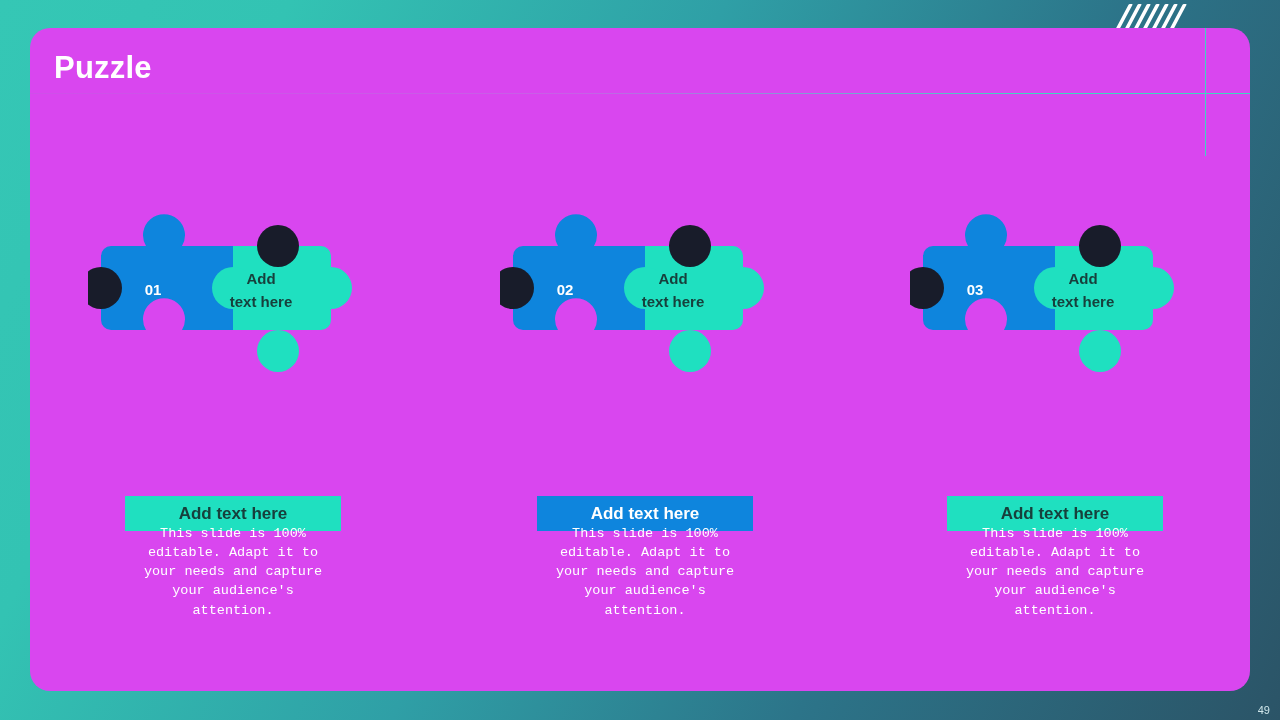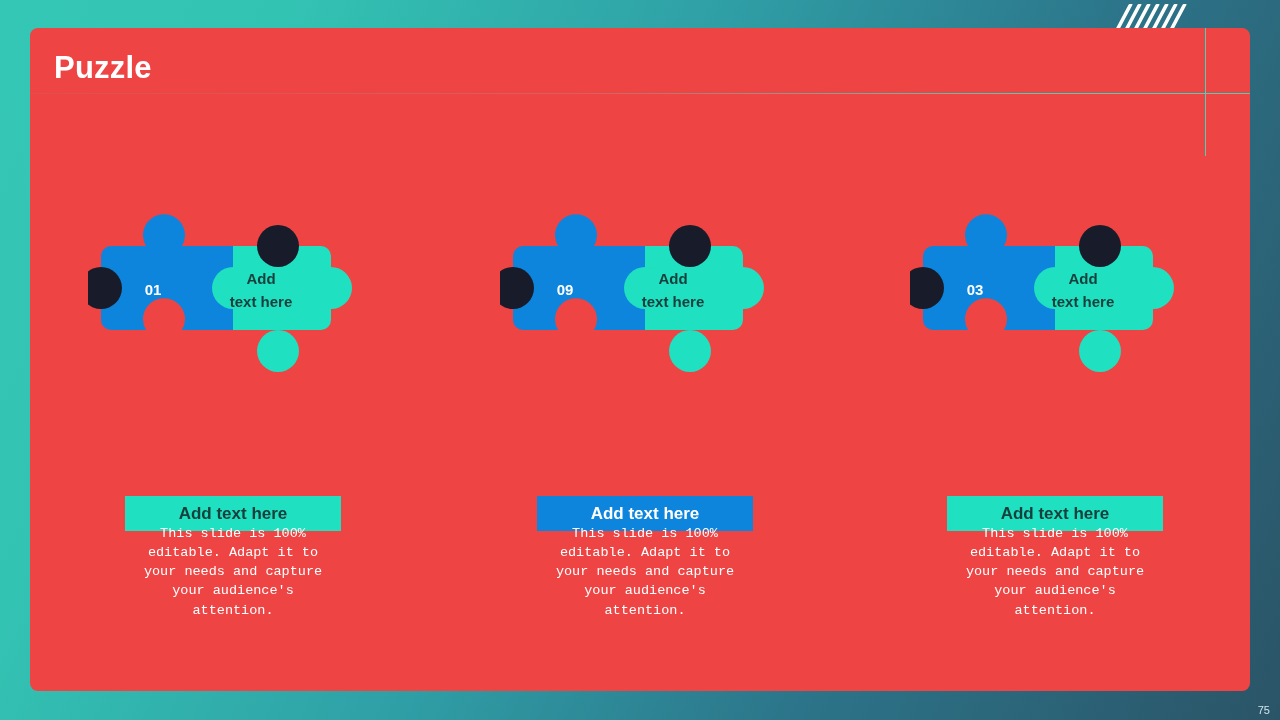--- a/index.html
+++ b/index.html
@@ -36,22 +36,22 @@
     width:1220px; height:1px;
     background:linear-gradient(90deg, rgba(120,160,180,.10) 0%, rgba(140,190,200,.22) 45%, #3fd6c0 82%, #3fd6c0 100%);
     z-index:5;
   }
 
   
   .card {
     position:absolute;
     left:30px; top:28px;
     width:1220px; height:663px;
-    background:#ef4444;
-    border-radius:8px;
+    background:#d946ef;
+    border-radius:20px;
     overflow:hidden;
   }
   .page-title {
     position:absolute; left:24px; top:22px;
     font-size:31px; font-weight:bold; color:#ffffff;
     letter-spacing:.2px;
   }
 
   
   .columns {
@@ -190,21 +190,21 @@
           </g>
           <g>
             <path fill="#1fe0c0" d="
               M 145,43 L 233,43 a 10,10 0 0 1 10,10 L 243,64 a 21,21 0 1 1 0,42
               L 243,117 a 10,10 0 0 1 -10,10 L 145,127 Z"></path>
             <circle cx="145" cy="85" r="21" fill="#1fe0c0"></circle>
             <circle cx="190" cy="148" r="21" fill="#1fe0c0"></circle>
             <circle cx="190" cy="43" r="21" fill="#181c2a"></circle>
           </g>
         </svg>
-        <div class="pz-num">09</div>
+        <div class="pz-num">02</div>
         <div class="pz-text"><span>Add</span><br><span>text here</span></div>
       </div>
       <div class="chip blue">Add text here</div>
       <div class="body-text">This slide is 100% editable. Adapt it to your needs and capture your audience's attention.</div>
     </div>
 
     <div class="col c2">
       <div class="puzzle">
         <svg viewBox="0 0 290 170" xmlns="http://www.w3.org/2000/svg">
           <g>
@@ -228,13 +228,13 @@
       <div class="chip teal">Add text here</div>
       <div class="body-text">This slide is 100% editable. Adapt it to your needs and capture your audience's attention.</div>
     </div>
 
   </div>
 </div>
 
 <div class="deco-hline"></div>
 <div class="deco-vline"></div>
 
-<div class="page-num">75</div>
+<div class="page-num">49</div>
 
 </body></html>

